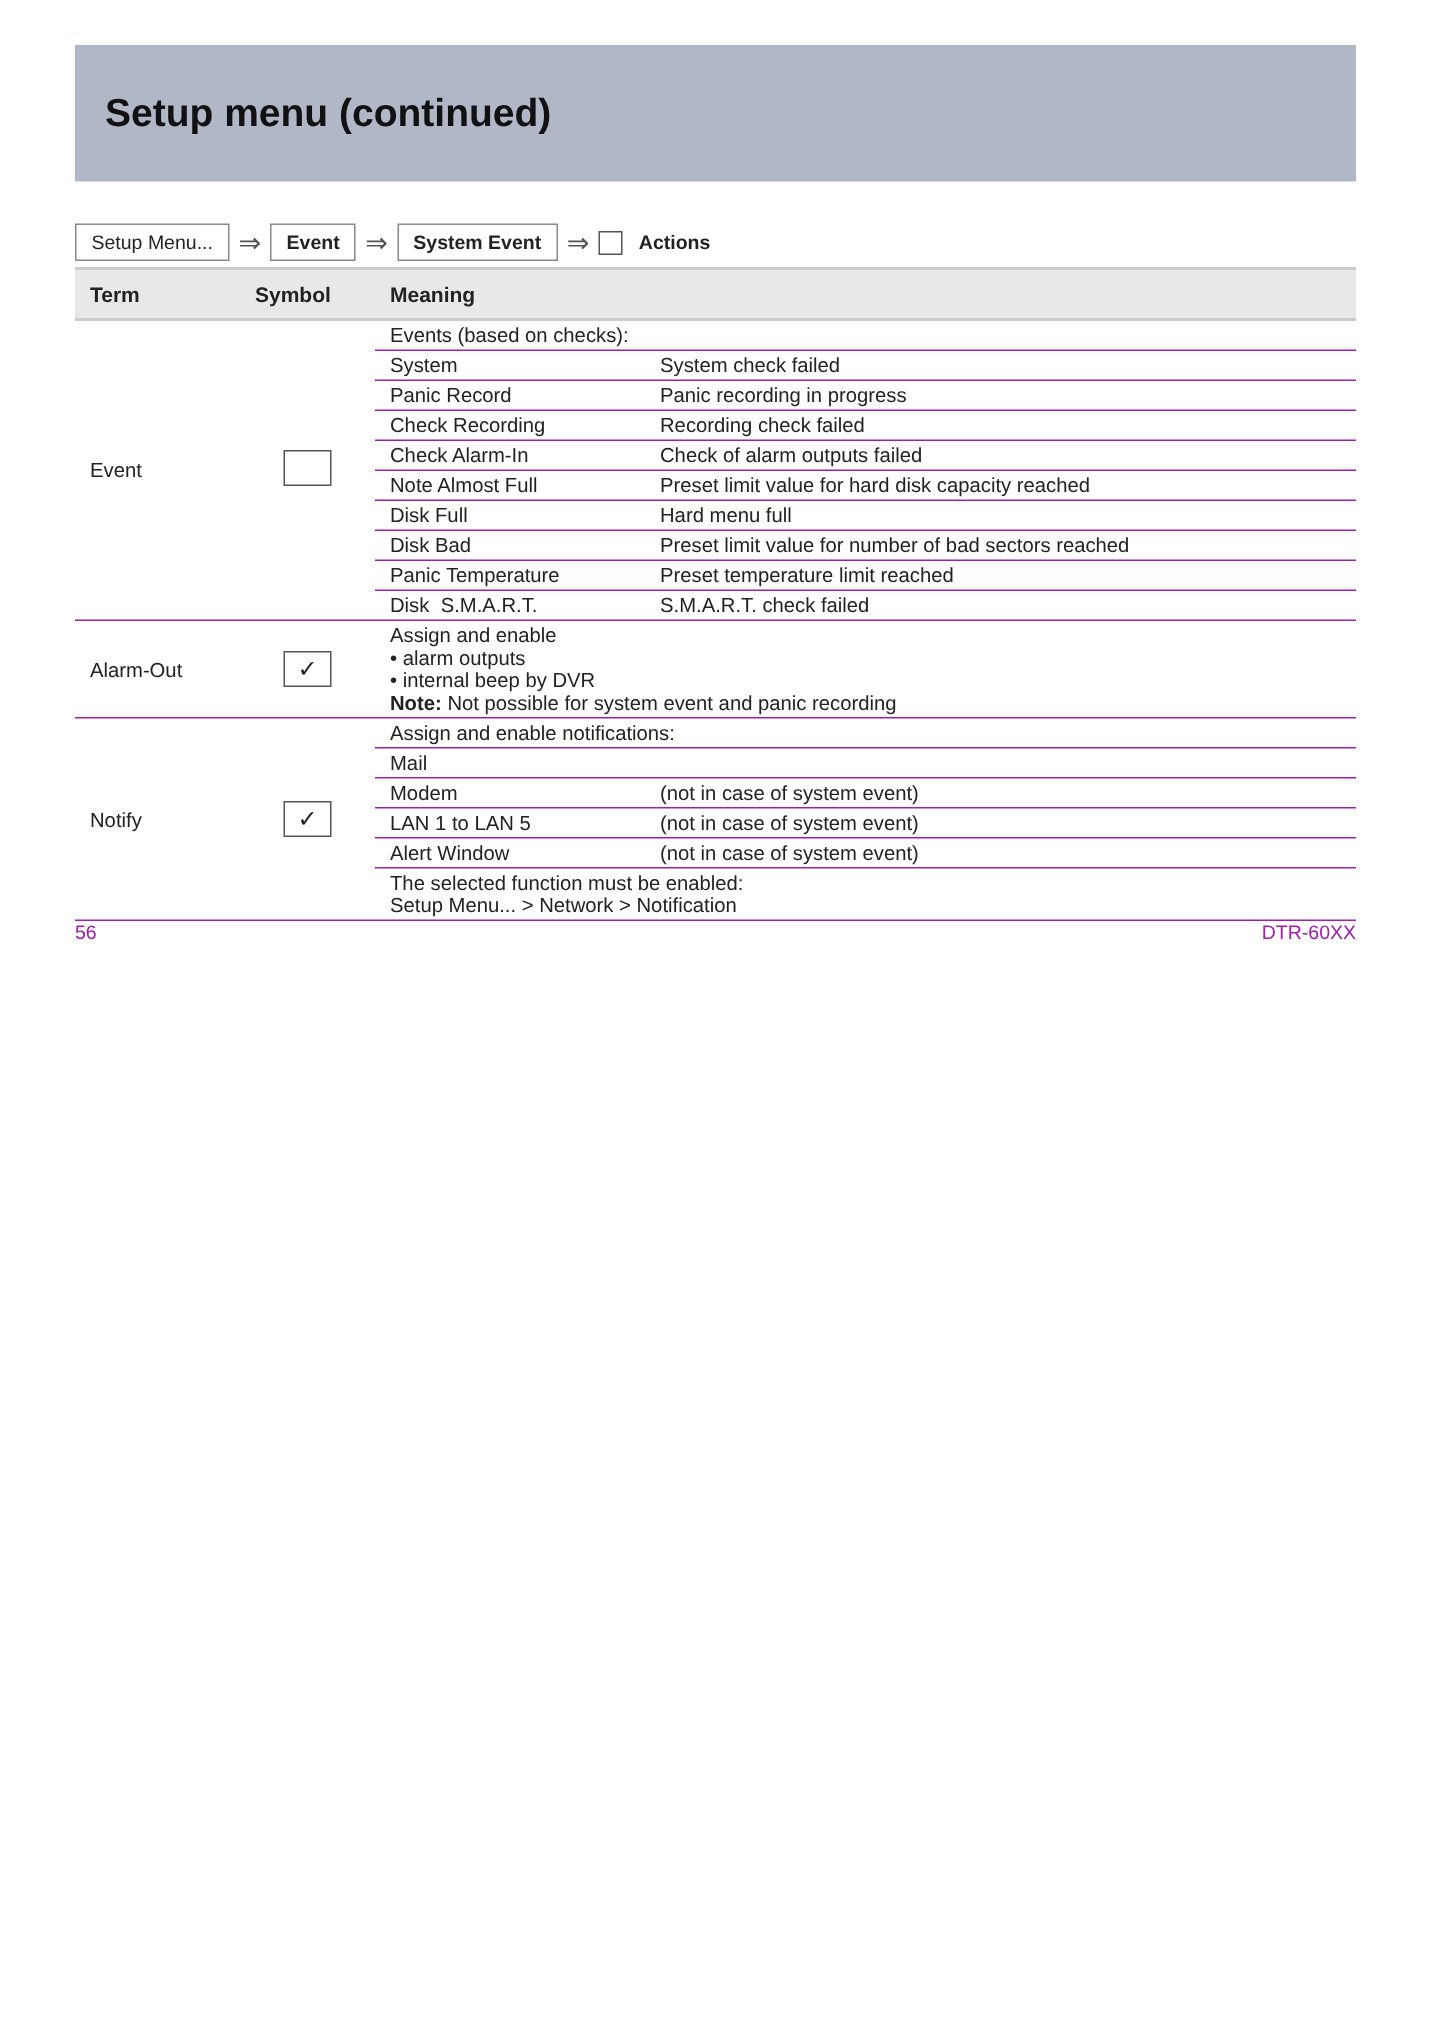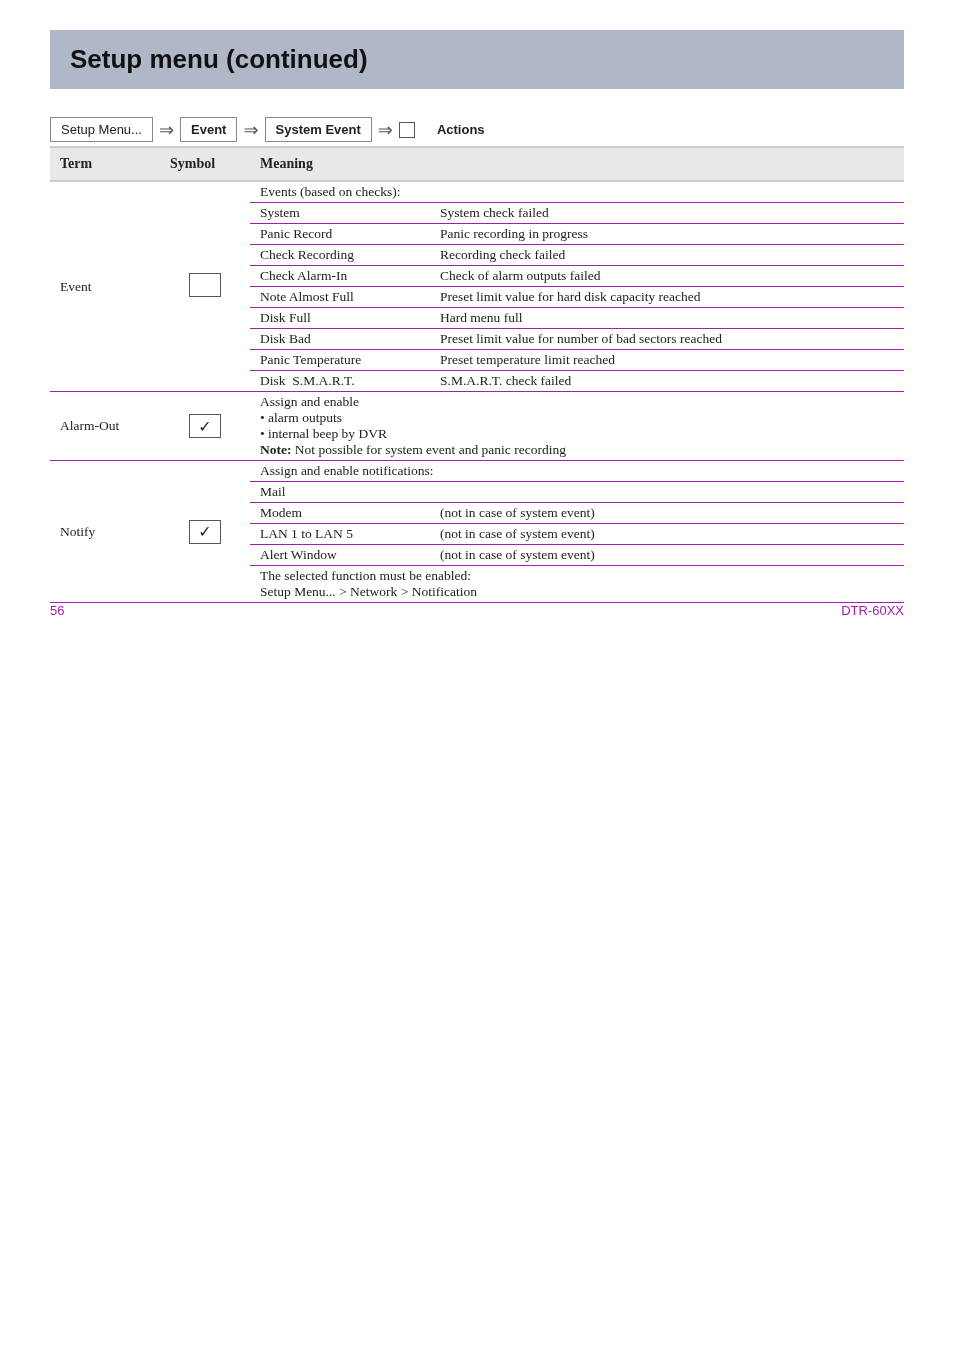--- a/index.html
+++ b/index.html
@@ -8,21 +8,21 @@
       min-height: 1354px;
       background: #fff;
       font-family: Arial, Helvetica, sans-serif;
       font-size: 14px;
       color: #222;
       padding: 30px 50px 40px 50px;
     }
 
     .page-header {
       background: #b0b8c8;
-      padding: 14px 20px;
+      padding: 30px 20px;
       margin-bottom: 28px;
     }
     .page-header h1 {
       font-size: 26px;
       font-weight: bold;
       color: #111;
     }
 
     .breadcrumb {
       display: flex;
@@ -40,36 +40,35 @@
       font-weight: bold;
     }
     .arrow-icon {
       display: inline-block;
       font-size: 18px;
       color: #555;
     }
     .breadcrumb-actions {
       display: flex;
       align-items: center;
-      gap: 20px;
+      gap: 9px;
     }
     .checkbox-icon {
       display: inline-block;
       width: 16px;
       height: 16px;
       border: 1.5px solid #555;
       background: #fff;
       vertical-align: middle;
     }
 
     table {
       width: 100%;
       border-collapse: collapse;
       margin-top: 4px;
-      font-family: Liberation Serif, serif;
     }
     thead tr th {
       background: #e8e8e8;
       text-align: left;
       padding: 8px 10px;
       font-weight: bold;
       border-bottom: 2px solid #ccc;
       border-top: 2px solid #ccc;
     }
     thead tr th:first-child { width: 110px; }

